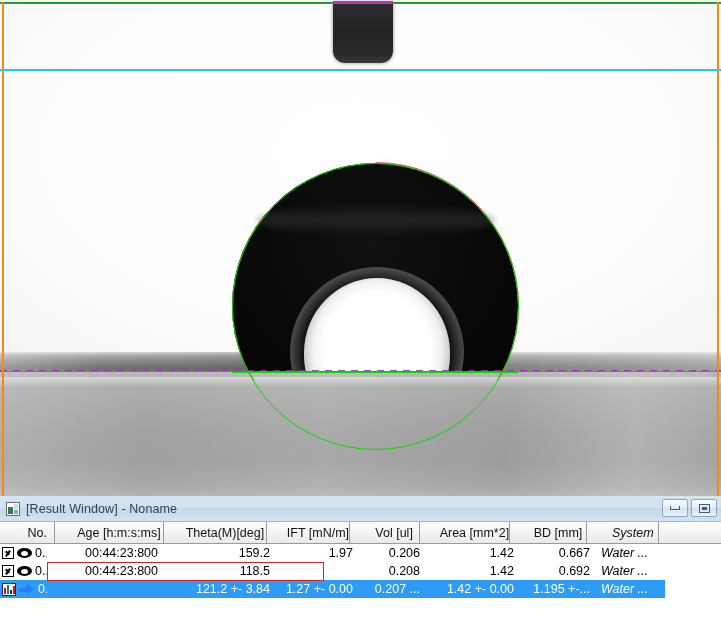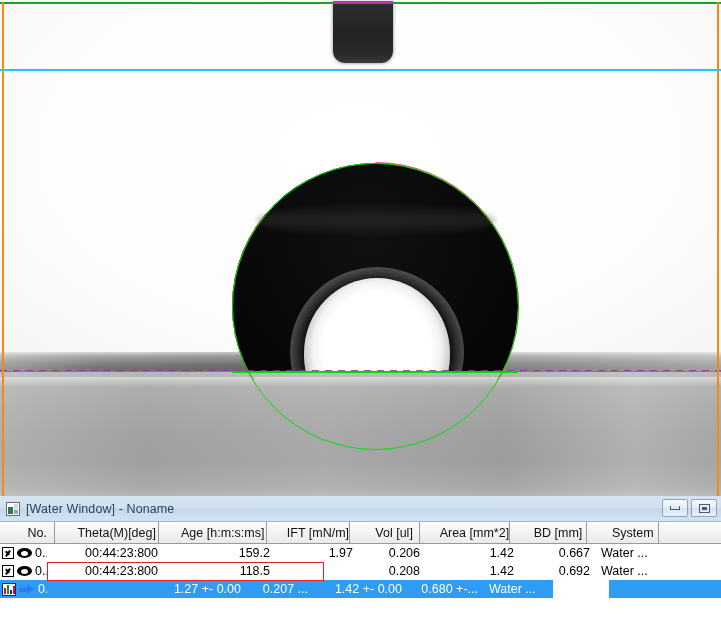--- a/index.html
+++ b/index.html
@@ -182,21 +182,21 @@
   .row-sel-end{background:#ffffff;}
 
   
   .c-no{width:47px;}
   .c-age{width:118px;}
   .c-theta{width:112px;}
   .c-ift{width:83px;}
   .c-vol{width:67px;}
   .c-area{width:94px;}
   .c-bd{width:76px;}
-  .c-sys{width:68px;}
+  .c-sys{width:68px;font-style:italic;}
   .c-pad{width:56px;border-right:none;}
 
   
   .cb{
     width:12px;height:12px;box-sizing:border-box;flex:none;
     border:1.6px solid #000;background:#fff;position:relative;
   }
   .cb:after{
     content:"";position:absolute;left:2px;top:4px;width:5px;height:2px;
     background:#000;transform:rotate(45deg);
@@ -274,37 +274,37 @@
   </div>
 
   <div id="result-window">
 
     <div class="rw-titlebar">
       <span class="rw-appicon">
         <i class="q1"></i>
           <i class="q2"></i>
           <i class="q3"></i>
       </span>
-      <span class="rw-title">[Water Window] - Noname</span>
+      <span class="rw-title">[Result Window] - Noname</span>
       <span class="rw-winbtns">
         <span class="rw-btn">
           <span class="gl-min"></span>
         </span>
         <span class="rw-btn">
           <span class="gl-restore"></span>
         </span>
       </span>
     </div>
 
     <div class="rw-table">
 
       <div class="thead">
         <div class="th c-no">No.</div>
+        <div class="th c-age">Age [h:m:s:ms]</div>
         <div class="th c-theta">Theta(M)[deg]</div>
-        <div class="th c-age">Age [h:m:s:ms]</div>
         <div class="th c-ift">IFT [mN/m]</div>
         <div class="th c-vol">Vol [ul]</div>
         <div class="th c-area">Area [mm*2]</div>
         <div class="th c-bd">BD [mm]</div>
         <div class="th c-sys left">System</div>
         <div class="th c-pad"></div>
       </div>
 
       <div class="trow">
         <div class="td c-no nocell">
@@ -347,24 +347,25 @@
               <i class="b3"></i>
               <i class="b4"></i>
           </span>
           <span class="arrowicon">
             <span class="shaft"></span>
               <span class="head"></span>
           </span>
           <span>0...</span>
         </div>
         <div class="td c-age"></div>
+        <div class="td c-theta">121.2 +- 3.84</div>
         <div class="td c-ift">1.27 +- 0.00</div>
         <div class="td c-vol">0.207 ...</div>
         <div class="td c-area">1.42 +- 0.00</div>
-        <div class="td c-bd">0.680 +-...</div>
+        <div class="td c-bd">1.195 +-...</div>
         <div class="td c-sys left">Water ...</div>
         <div class="td c-pad row-sel-end"></div>
       </div>
 
       <div class="rw-blank"></div>
     </div>
   </div>
 </div>
 
 </body></html>

